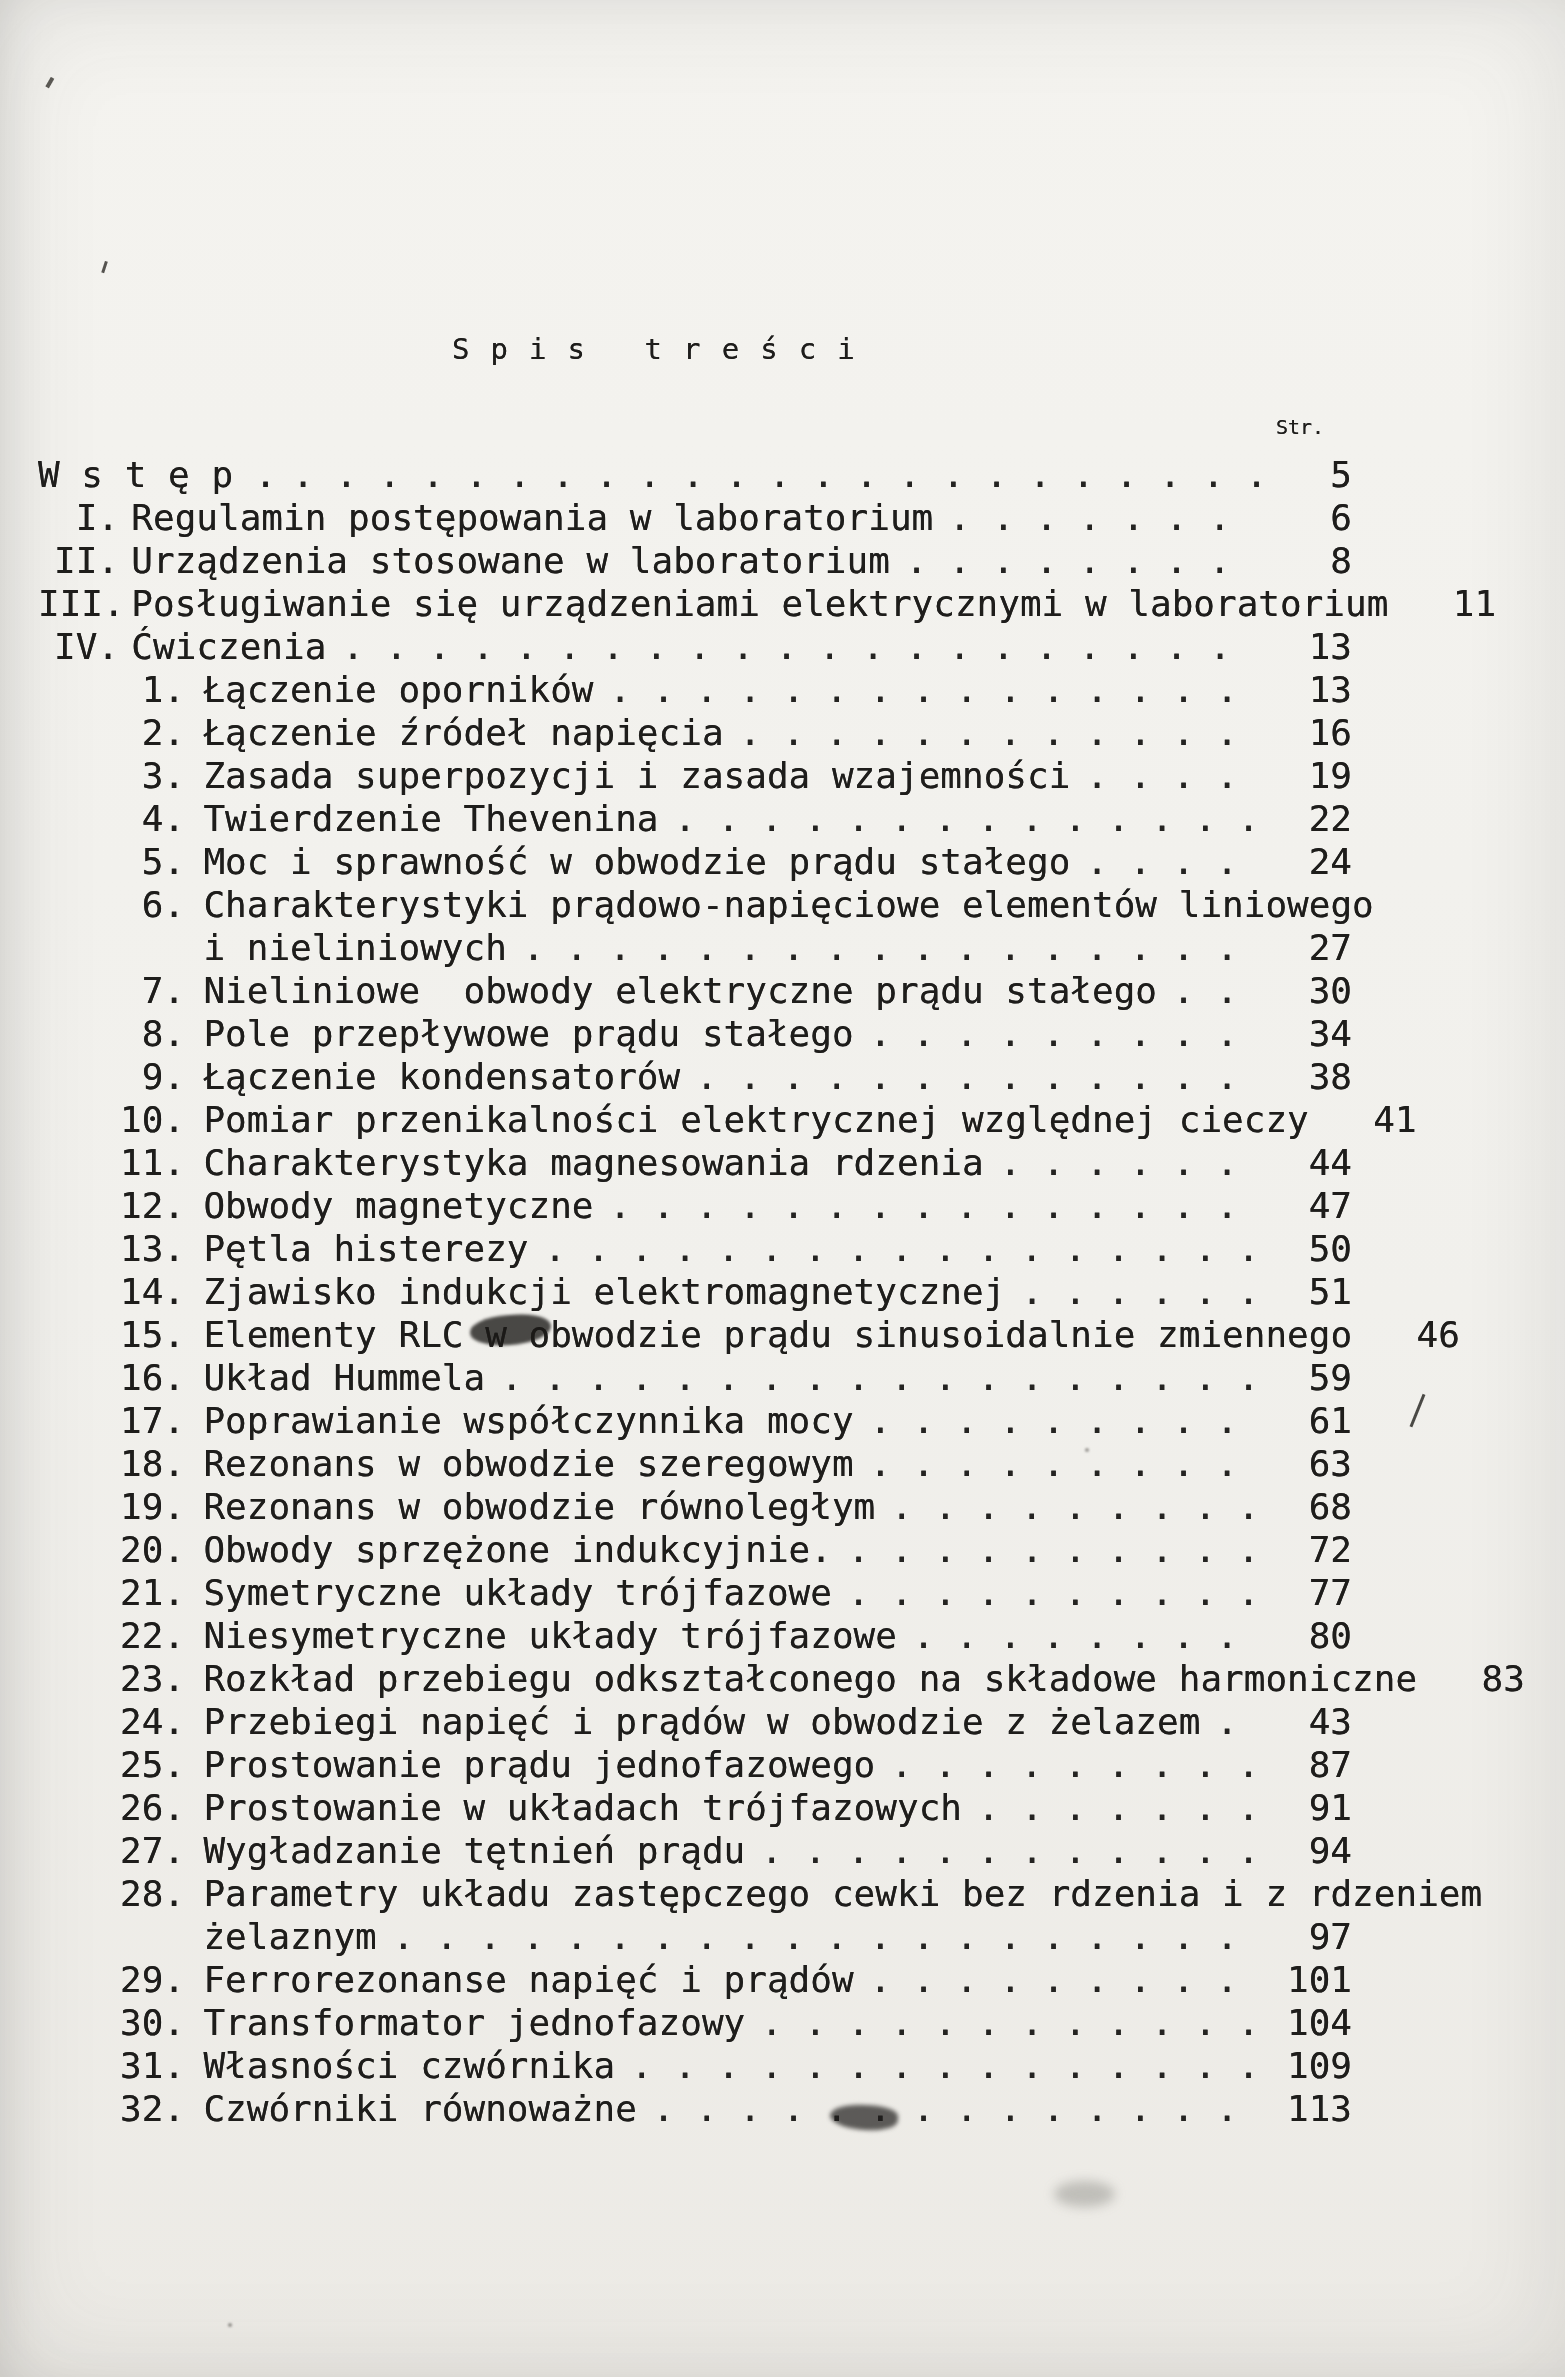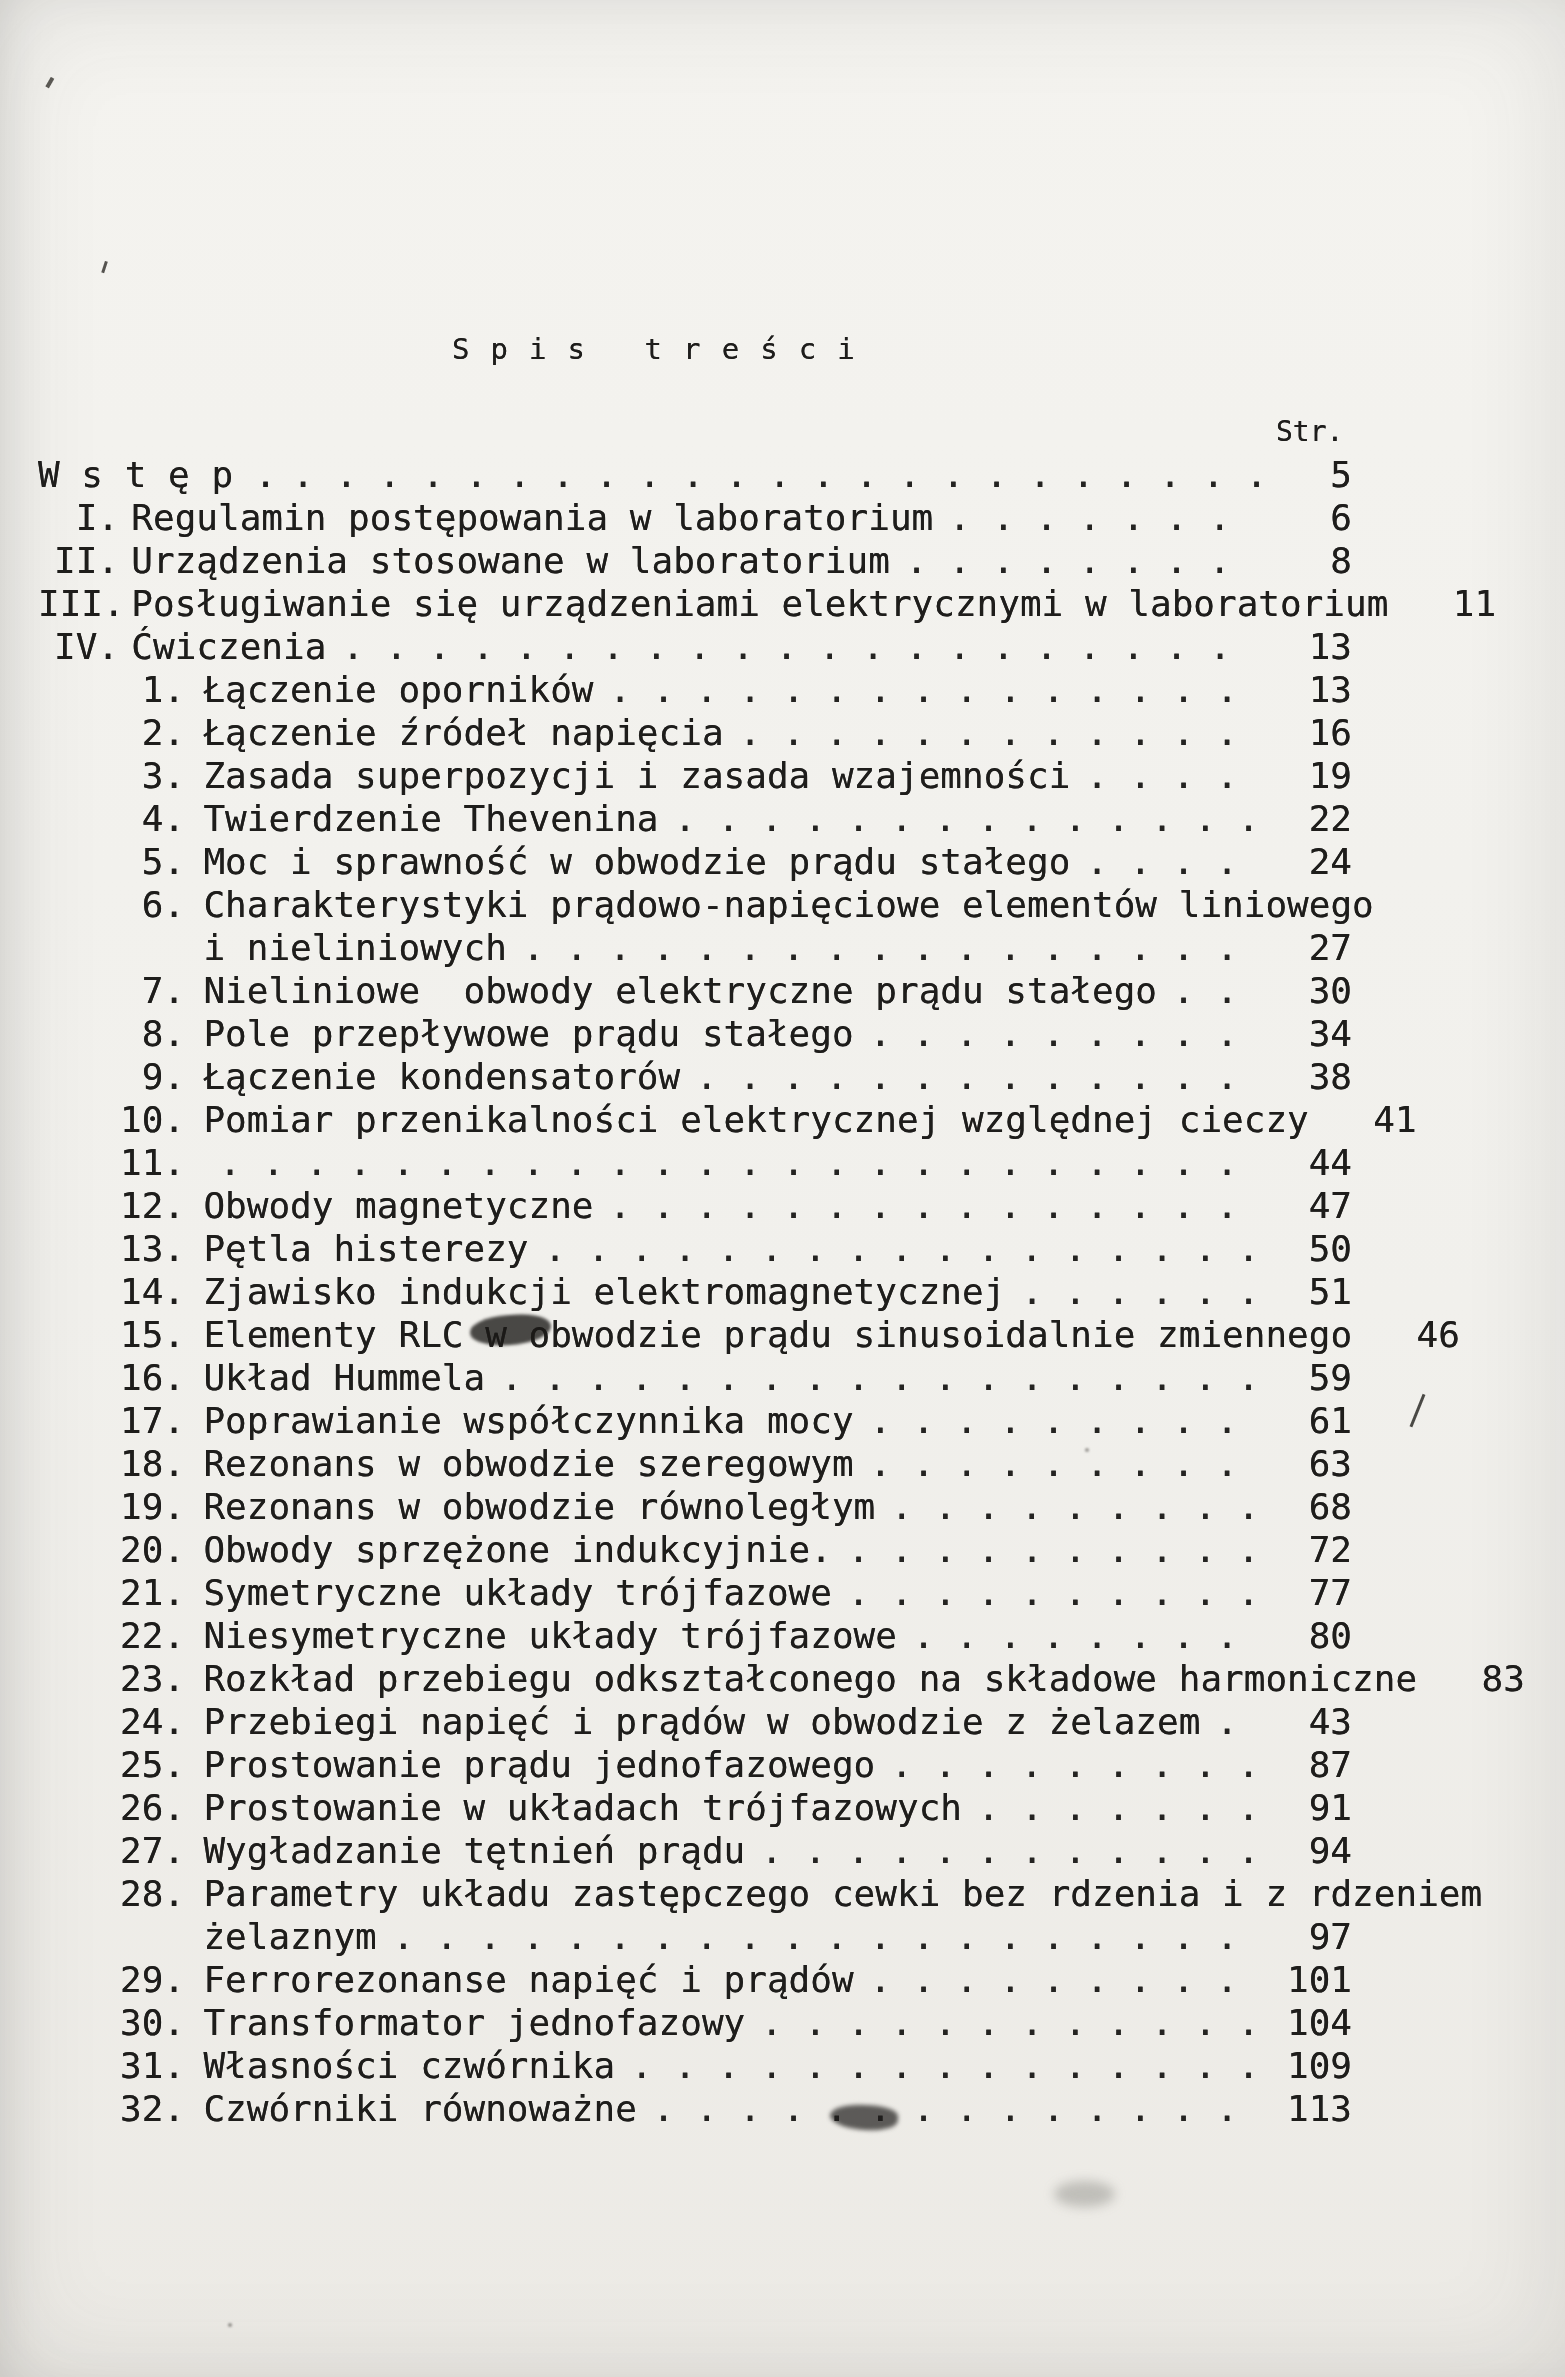--- a/index.html
+++ b/index.html
@@ -20,21 +20,21 @@
     left: 452px;
     top: 332px;
     font-size: 29px;
     letter-spacing: 1.8px;
     white-space: pre;
   }
   .str-label {
     position: absolute;
     left: 1276px;
     top: 415px;
-    font-size: 28px;
+    font-size: 20px;
   }
   .toc {
     position: absolute;
     left: 38px;
     top: 453px;
     width: 1314px;
   }
   .row {
     display: flex;
     align-items: baseline;
@@ -113,21 +113,21 @@
       <div class="row item"><span class="num">2.</span><span class="text">Łączenie źródeł napięcia</span><span class="leader">. . . . . . . . . . . . . . . . . . . . . . . . . . . . . . . . . . . . . . . . . . . . . . . . . . . . . . . . . . . . . . . . . . . . . . </span><span class="pagenum">16</span></div>
       <div class="row item"><span class="num">3.</span><span class="text">Zasada superpozycji i zasada wzajemności</span><span class="leader">. . . . . . . . . . . . . . . . . . . . . . . . . . . . . . . . . . . . . . . . . . . . . . . . . . . . . . . . . . . . . . . . . . . . . . </span><span class="pagenum">19</span></div>
       <div class="row item"><span class="num">4.</span><span class="text">Twierdzenie Thevenina</span><span class="leader">. . . . . . . . . . . . . . . . . . . . . . . . . . . . . . . . . . . . . . . . . . . . . . . . . . . . . . . . . . . . . . . . . . . . . . </span><span class="pagenum">22</span></div>
       <div class="row item"><span class="num">5.</span><span class="text">Moc i sprawność w obwodzie prądu stałego</span><span class="leader">. . . . . . . . . . . . . . . . . . . . . . . . . . . . . . . . . . . . . . . . . . . . . . . . . . . . . . . . . . . . . . . . . . . . . . </span><span class="pagenum">24</span></div>
       <div class="row item"><span class="num">6.</span><span class="text">Charakterystyki prądowo-napięciowe elementów liniowego</span></div>
       <div class="row item"><span class="num"></span><span class="text">i nieliniowych</span><span class="leader">. . . . . . . . . . . . . . . . . . . . . . . . . . . . . . . . . . . . . . . . . . . . . . . . . . . . . . . . . . . . . . . . . . . . . . </span><span class="pagenum">27</span></div>
       <div class="row item"><span class="num">7.</span><span class="text">Nieliniowe  obwody elektryczne prądu stałego</span><span class="leader">. . . . . . . . . . . . . . . . . . . . . . . . . . . . . . . . . . . . . . . . . . . . . . . . . . . . . . . . . . . . . . . . . . . . . . </span><span class="pagenum">30</span></div>
       <div class="row item"><span class="num">8.</span><span class="text">Pole przepływowe prądu stałego</span><span class="leader">. . . . . . . . . . . . . . . . . . . . . . . . . . . . . . . . . . . . . . . . . . . . . . . . . . . . . . . . . . . . . . . . . . . . . . </span><span class="pagenum">34</span></div>
       <div class="row item"><span class="num">9.</span><span class="text">Łączenie kondensatorów</span><span class="leader">. . . . . . . . . . . . . . . . . . . . . . . . . . . . . . . . . . . . . . . . . . . . . . . . . . . . . . . . . . . . . . . . . . . . . . </span><span class="pagenum">38</span></div>
       <div class="row item"><span class="num">10.</span><span class="text">Pomiar przenikalności elektrycznej względnej cieczy</span><span class="leader">. . . . . . . . . . . . . . . . . . . . . . . . . . . . . . . . . . . . . . . . . . . . . . . . . . . . . . . . . . . . . . . . . . . . . . </span><span class="pagenum">41</span></div>
-      <div class="row item"><span class="num">11.</span><span class="leader">. . . . . . . . . . . . . . . . . . . . . . . . . . . . . . . . . . . . . . . . . . . . . . . . . . . . . . . . . . . . . . . . . . . . . . </span><span class="pagenum">44</span></div>
+      <div class="row item"><span class="num">11.</span><span class="text">Charakterystyka magnesowania rdzenia</span><span class="leader">. . . . . . . . . . . . . . . . . . . . . . . . . . . . . . . . . . . . . . . . . . . . . . . . . . . . . . . . . . . . . . . . . . . . . . </span><span class="pagenum">44</span></div>
       <div class="row item"><span class="num">12.</span><span class="text">Obwody magnetyczne</span><span class="leader">. . . . . . . . . . . . . . . . . . . . . . . . . . . . . . . . . . . . . . . . . . . . . . . . . . . . . . . . . . . . . . . . . . . . . . </span><span class="pagenum">47</span></div>
       <div class="row item"><span class="num">13.</span><span class="text">Pętla histerezy</span><span class="leader">. . . . . . . . . . . . . . . . . . . . . . . . . . . . . . . . . . . . . . . . . . . . . . . . . . . . . . . . . . . . . . . . . . . . . . </span><span class="pagenum">50</span></div>
       <div class="row item"><span class="num">14.</span><span class="text">Zjawisko indukcji elektromagnetycznej</span><span class="leader">. . . . . . . . . . . . . . . . . . . . . . . . . . . . . . . . . . . . . . . . . . . . . . . . . . . . . . . . . . . . . . . . . . . . . . </span><span class="pagenum">51</span></div>
       <div class="row item"><span class="num">15.</span><span class="text">Elementy RLC w obwodzie prądu sinusoidalnie zmiennego</span><span class="leader">. . . . . . . . . . . . . . . . . . . . . . . . . . . . . . . . . . . . . . . . . . . . . . . . . . . . . . . . . . . . . . . . . . . . . . </span><span class="pagenum">46</span></div>
       <div class="row item"><span class="num">16.</span><span class="text">Układ Hummela</span><span class="leader">. . . . . . . . . . . . . . . . . . . . . . . . . . . . . . . . . . . . . . . . . . . . . . . . . . . . . . . . . . . . . . . . . . . . . . </span><span class="pagenum">59</span></div>
       <div class="row item"><span class="num">17.</span><span class="text">Poprawianie współczynnika mocy</span><span class="leader">. . . . . . . . . . . . . . . . . . . . . . . . . . . . . . . . . . . . . . . . . . . . . . . . . . . . . . . . . . . . . . . . . . . . . . </span><span class="pagenum">61</span></div>
       <div class="row item"><span class="num">18.</span><span class="text">Rezonans w obwodzie szeregowym</span><span class="leader">. . . . . . . . . . . . . . . . . . . . . . . . . . . . . . . . . . . . . . . . . . . . . . . . . . . . . . . . . . . . . . . . . . . . . . </span><span class="pagenum">63</span></div>
       <div class="row item"><span class="num">19.</span><span class="text">Rezonans w obwodzie równoległym</span><span class="leader">. . . . . . . . . . . . . . . . . . . . . . . . . . . . . . . . . . . . . . . . . . . . . . . . . . . . . . . . . . . . . . . . . . . . . . </span><span class="pagenum">68</span></div>
       <div class="row item"><span class="num">20.</span><span class="text">Obwody sprzężone indukcyjnie.</span><span class="leader">. . . . . . . . . . . . . . . . . . . . . . . . . . . . . . . . . . . . . . . . . . . . . . . . . . . . . . . . . . . . . . . . . . . . . . </span><span class="pagenum">72</span></div>
       <div class="row item"><span class="num">21.</span><span class="text">Symetryczne układy trójfazowe</span><span class="leader">. . . . . . . . . . . . . . . . . . . . . . . . . . . . . . . . . . . . . . . . . . . . . . . . . . . . . . . . . . . . . . . . . . . . . . </span><span class="pagenum">77</span></div>

